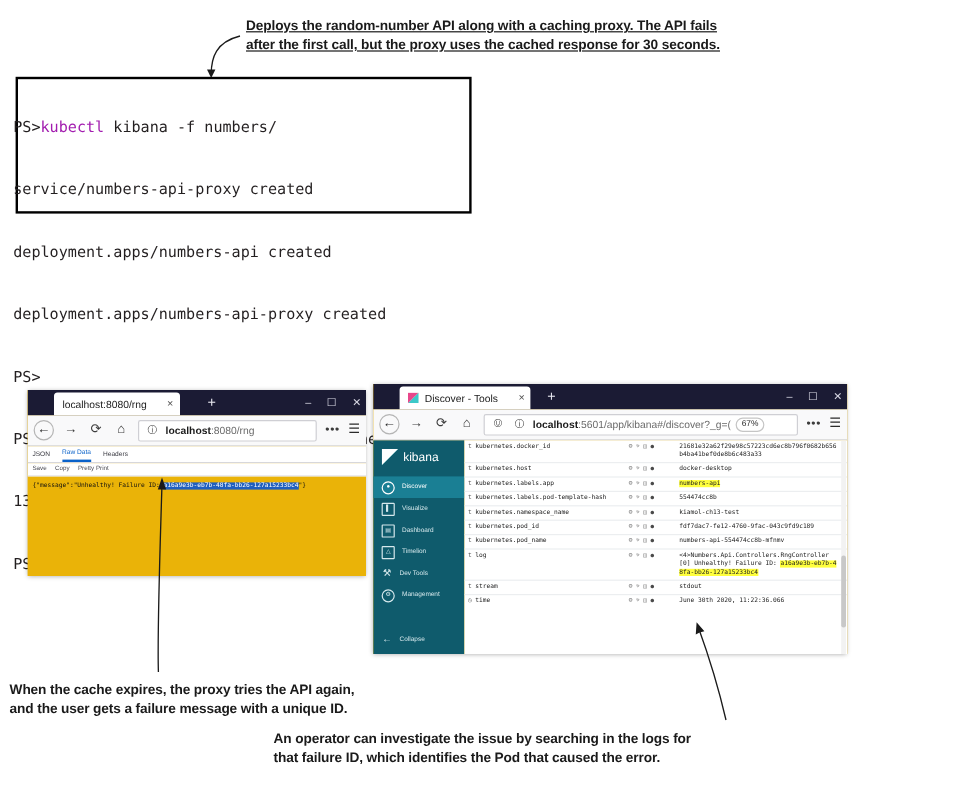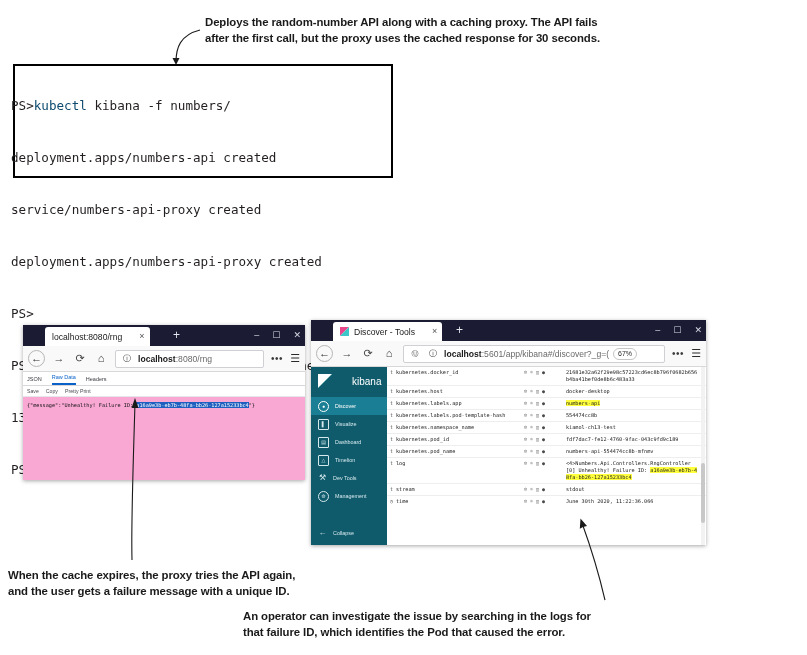--- a/index.html
+++ b/index.html
@@ -20,57 +20,57 @@
   .annot {
     position: absolute;
     font-family: "Liberation Sans", sans-serif;
     font-weight: bold;
     font-size: 11.4px;
     line-height: 16px;
     color: #1a1a1a;
     letter-spacing: -0.1px;
     white-space: pre-line;
   }
-  #annot-top    { left: 205px; top: 14px;  width: 580px; }
+  #annot-top    { left: 205px; top: 14px;  width: 580px; text-decoration: underline; }
   #annot-bot-l  { left: 8px;   top: 567px; width: 360px; }
-  #annot-bot-r  { left: 243px; top: 608px; width: 470px; }
+  #annot-bot-r  { left: 228px; top: 608px; width: 470px; }
 
   .leader { position: absolute; overflow: visible; pointer-events: none; }
 
   
   #terminal {
     position: absolute;
     left: 11px;
     top: 62px;
     width: 790px;
     font-family: "DejaVu Sans Mono", monospace;
     font-size: 12.6px;
     line-height: 17.35px;
     color: #231f20;
     white-space: pre;
   }
   #terminal .ln { height: 17.35px; }
-  .kw { color: #0c4a6e; text-align: right; }
+  .kw { color: #a21caf; text-align: right; }
 
   
   #term-box {
     position: absolute;
     left: 13px;
     top: 64px;
     width: 380px;
     height: 114px;
     border: 2px solid #000;
     background: transparent;
     box-sizing: border-box;
   }
 
   
   .browser {
     position: absolute;
-    background: #f9a8d4;
+    background: #eab308;
     box-shadow: 0 1px 4px rgba(0,0,0,.35);
     overflow: hidden;
   }
   .titlebar {
     height: 21px;
     background: #1b1b34;
     position: relative;
   }
   .tab {
     position: absolute;
@@ -189,21 +189,21 @@
   #win-kibana { left: 311px; top: 320px; width: 395px; height: 225px; }
   .kb-body { display: flex; height: 179px; }
   .kb-side {
     width: 76px;
     background: #0d5e6e;
     background: linear-gradient(180deg,#0f5b6c 0%, #0f5b6c 100%);
     flex: 0 0 76px;
     position: relative;
     color: #e8f3f5;
   }
-  .kb-logo { display: flex; align-items: center; gap: 20px; padding: 7px 0 9px 7px; }
+  .kb-logo { display: flex; align-items: center; gap: 4px; padding: 7px 0 9px 7px; }
   .kb-logo .mark {
     width: 14px; height: 14px;
     background: #ffffff;
     clip-path: polygon(0 0, 100% 0, 0 100%);
     position: relative;
   }
   .kb-logo .mark:after {
     content:""; position:absolute; left:0; top:0; width:14px; height:14px;
     background:#3cc8c8; clip-path: polygon(100% 0, 100% 100%, 0 100%);
   }
@@ -257,22 +257,22 @@
 after the first call, but the proxy uses the cached response for 30 seconds.</div>
 
 <svg class="leader" id="leader-top" style="left:0;top:0;width:807px;height:655px;">
   <path d="M200,30 C180,35 176,48 176,62" stroke="#1a1a1a" stroke-width="1.1" fill="none"></path>
   <path d="M176,58 L172.5,58 L176,65 L179.5,58 Z" fill="#1a1a1a"></path>
 </svg>
 
 <div id="term-box"></div>
 <div id="terminal">
   <div class="ln"><span>PS&gt;</span><span class="kw">kubectl</span><span> kibana -f numbers/</span></div>
+  <div class="ln">service/numbers-api-proxy created</div>
   <div class="ln">deployment.apps/numbers-api created</div>
-  <div class="ln">service/numbers-api-proxy created</div>
   <div class="ln">deployment.apps/numbers-api-proxy created</div>
   <div class="ln"><span>PS&gt;</span></div>
   <div class="ln"><span>PS&gt;</span><span class="kw">kubectl</span><span> wait --for=condition=ContainersReady pod -l app=numbers-api -n kiamol-ch</span></div>
   <div class="ln">13-test</div>
   <div class="ln"><span>PS&gt;</span></div>
   
   
   
 </div>
 

